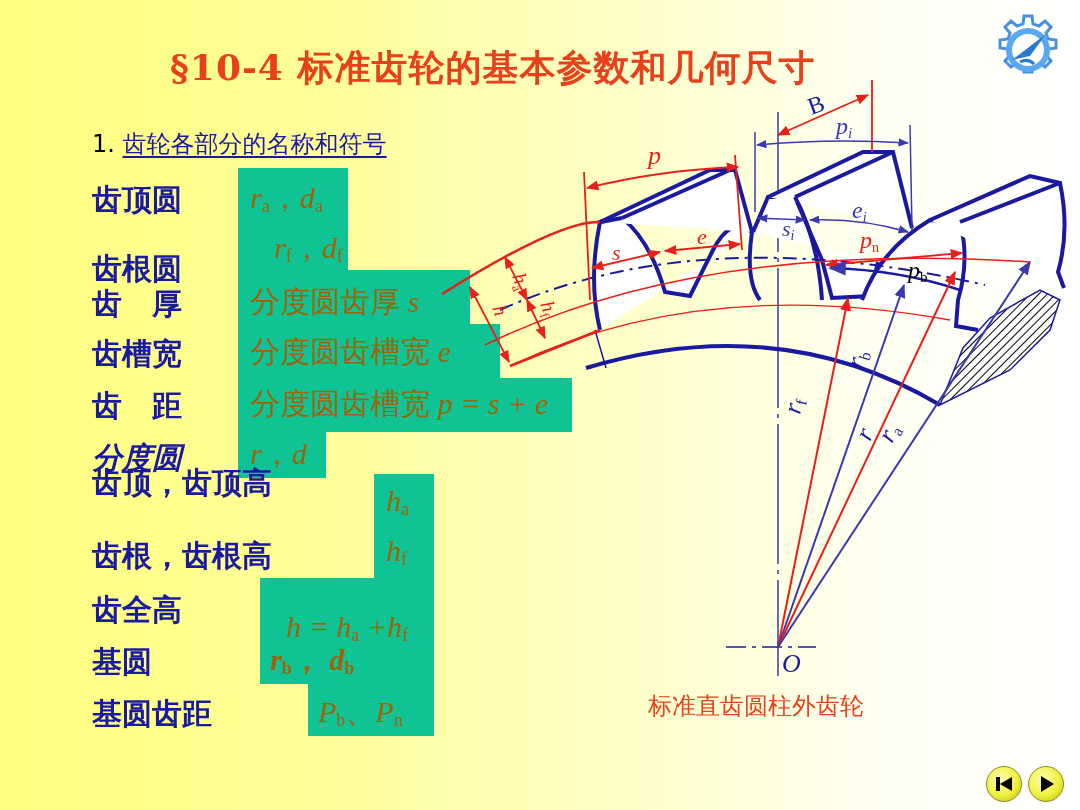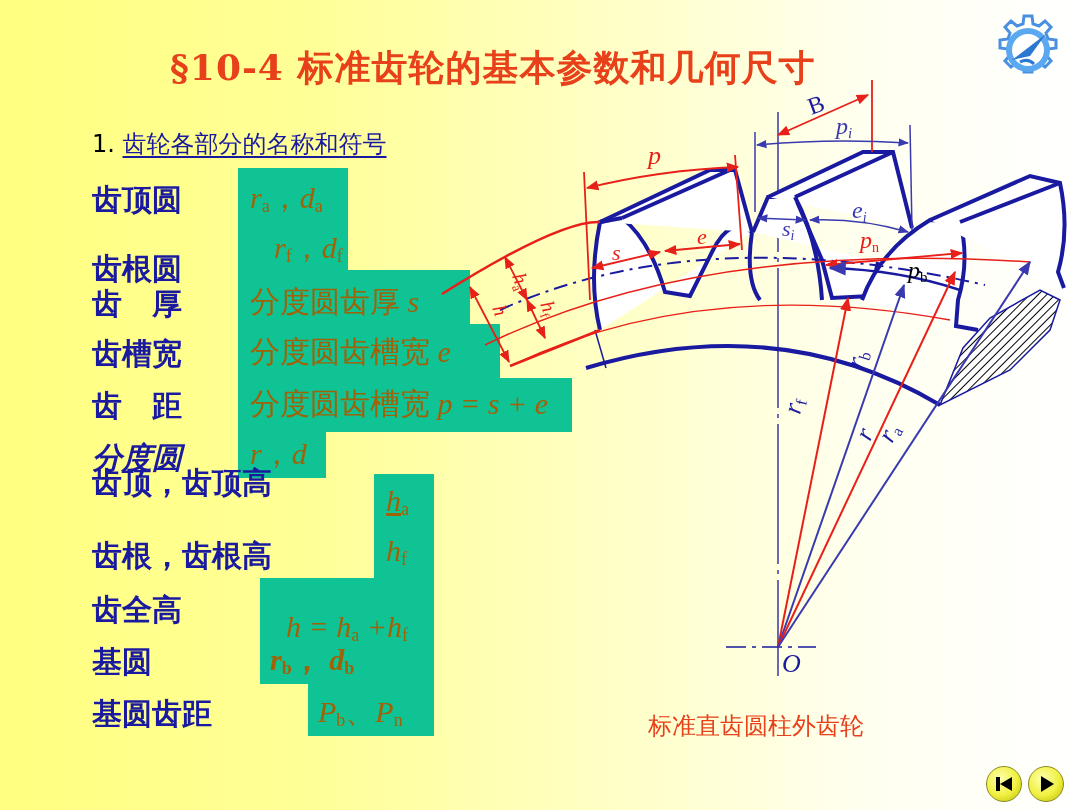--- a/index.html
+++ b/index.html
@@ -12,21 +12,21 @@
     font-family:"DejaVu Sans","Liberation Sans",sans-serif;white-space:nowrap;}
   .subhead .u{color:#1a1aa0;text-decoration:underline;text-underline-offset:4px;text-decoration-thickness:2px;}
   .lbl{position:absolute;left:92px;font-size:30px;color:#1a1aa0;font-weight:bold;white-space:nowrap;
     font-family:"DejaVu Serif","Liberation Serif",serif;}
   .box{position:absolute;background:#0fc395;}
   .sym{position:absolute;font-size:30px;color:#a16207;white-space:nowrap;
     font-family:"Liberation Serif","DejaVu Serif",serif;}
   .sym i{font-style:italic;}
   .sym sub{font-size:18px;font-style:normal;vertical-align:-4px;}
   .diagram{position:absolute;left:0;top:0;}
-  .caption{position:absolute;left:648px;top:710px;font-size:24px;color:#e8401a;white-space:nowrap;
+  .caption{position:absolute;left:648px;top:690px;font-size:24px;color:#e8401a;white-space:nowrap;
     font-family:"DejaVu Sans","Liberation Sans",sans-serif;}
   .logo{position:absolute;left:990px;top:12px;width:76px;height:76px;}
   .navbtn{position:absolute;top:766px;width:34px;height:34px;border-radius:50%;
     background:radial-gradient(circle at 40% 35%,#ffffb0 0%,#f0f040 55%,#b8b800 100%);
     border:1px solid #8a8a20;cursor:pointer;}
   .navbtn svg{position:absolute;left:0;top:0;}
 </style>
 </head>
 <body>
 
@@ -80,21 +80,21 @@
 </div>
 <div class="sym" style="left:250px;top:332px;">
   <span>分度圆齿槽宽</span> <i>e</i>
 </div>
 <div class="sym" style="left:250px;top:384px;">
   <span>分度圆齿槽宽</span> <i>p = s + e</i>
 </div>
 <div class="sym" style="left:250px;top:434px;">
   <i>r</i><span>，</span><i>d</i>
 </div>
-<div class="sym" style="left:386px;top:484px;text-decoration:underline;">
+<div class="sym" style="left:386px;top:484px;">
   <i>h</i><sub>a</sub>
 </div>
 <div class="sym" style="left:386px;top:534px;">
   <i>h</i><sub>f</sub>
 </div>
 <div class="sym" style="left:286px;top:588px;margin-top:22px;">
   <i>h = h</i><sub>a</sub><i> +h</i><sub>f</sub>
 </div>
 <div class="sym" style="left:270px;top:640px;font-weight:bold;">
   <i>r</i><sub>b</sub><span>，</span> <i>d</i><sub>b</sub>

